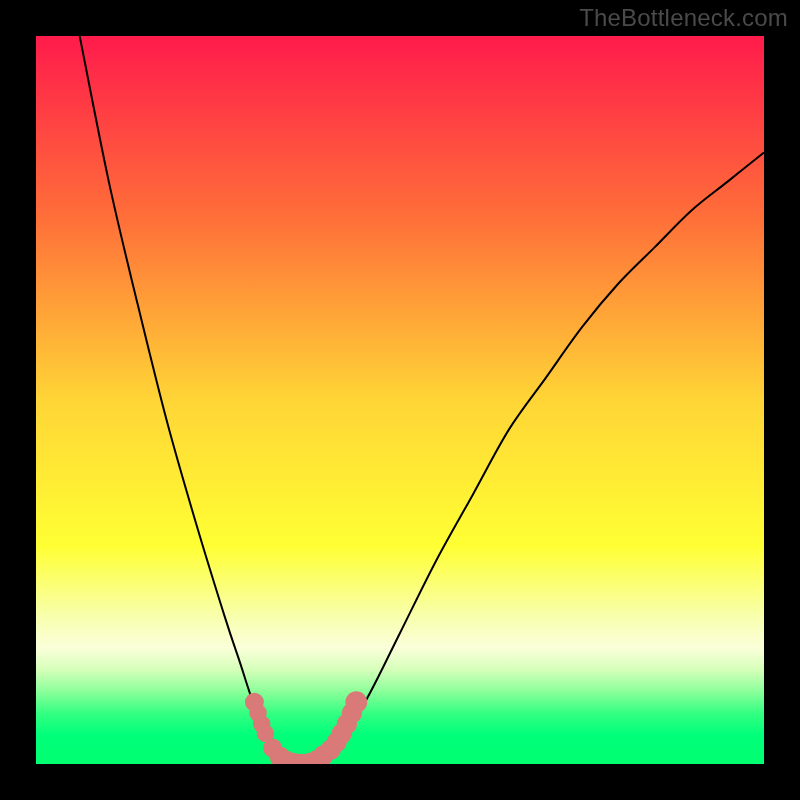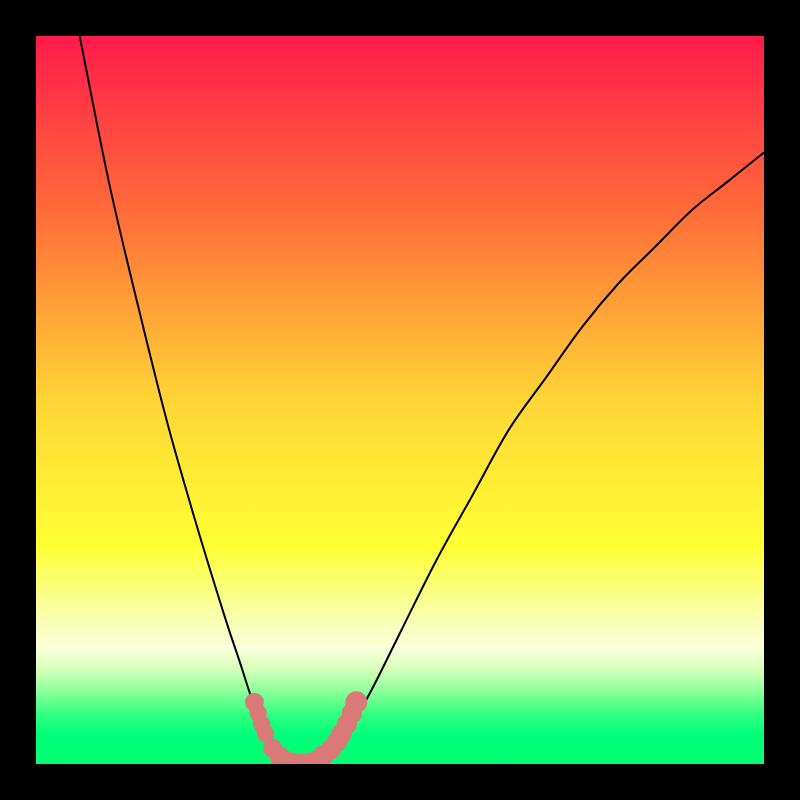--- a/index.html
+++ b/index.html
@@ -47,20 +47,21 @@
   }
   .marker {
     fill: #d97a78;
     stroke: none;
   }
 </style>
 </head>
 <body>
 
 <div class="outer">
+  <div class="watermark">TheBottleneck.com</div>
   <div class="plot-area">
     <svg viewBox="0 0 728 728" preserveAspectRatio="none">
       <defs>
         <linearGradient id="bg-grad" x1="0" y1="0" x2="0" y2="1">
             <stop offset="0%" stop-color="#ff1b4b"></stop>
             <stop offset="25%" stop-color="#ff6f39"></stop>
             <stop offset="50%" stop-color="#ffd536"></stop>
             <stop offset="70%" stop-color="#ffff33"></stop>
             <stop offset="80%" stop-color="#f8ffb0"></stop>
             <stop offset="84%" stop-color="#fbffda"></stop>

